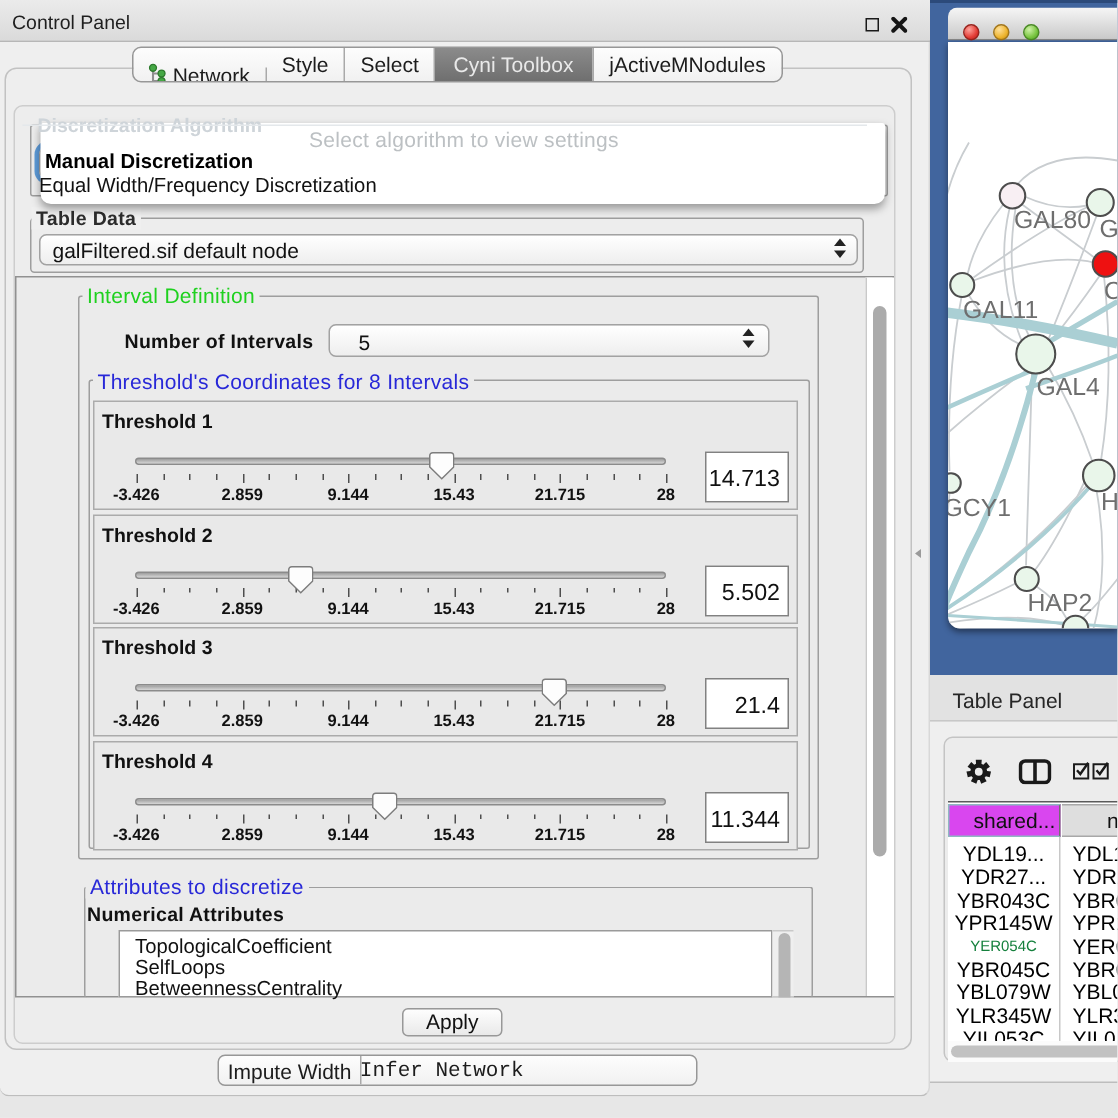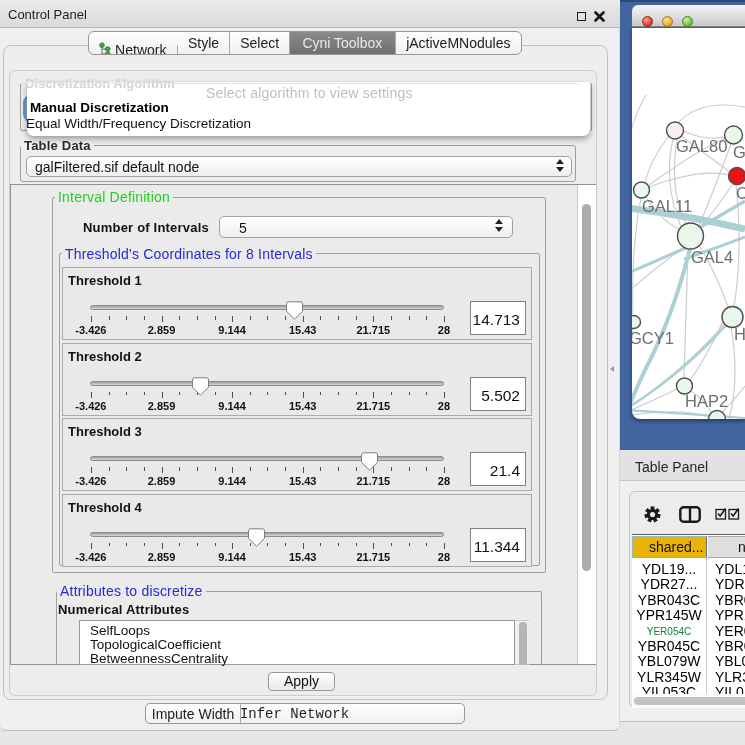--- a/index.html
+++ b/index.html
@@ -308,22 +308,22 @@
 <svg class="thumb" style="left:185.3px; top:33px;" viewBox="0 0 17 19">
       <path d="M2.5,0.8 h12 a2,2 0 0 1 2,2 v7.5 L8.5,18.2 L0.5,10.3 v-7.5 a2,2 0 0 1 2,-2 z" fill="#fdfdfd" stroke="#7d7d7d" stroke-width="1"></path>
     </svg>
 <div class="valbox">11.344</div>
 </div>
 
 <div class="grp" style="left:56px; top:591px; width:486px; height:74px; border-bottom:none;"></div>
 <div class="grptitle" style="left:57px; top:583px; color:#2828d8;">Attributes to discretize</div>
 <div class="grptitle" style="left:55px; top:602px; font-weight:bold; font-size:13px; color:#111; background:transparent;">Numerical Attributes</div>
 <div id="attrlist" style="left:79px; top:620px; width:436px; height:45px;">
+  <div>TopologicalCoefficient</div>
   <div>SelfLoops</div>
-  <div>TopologicalCoefficient</div>
   <div>BetweennessCentrality</div>
 </div>
 <div class="abs" style="left:515px; top:620px; width:14px; height:45px; background:#efefef; border-top:1px solid #c9c9c9; border-bottom:1px solid #c9c9c9;"></div>
 <div class="abs" style="left:518.5px; top:622px; width:8.5px; height:43px; background:#b5b5b5; border-radius:5px 5px 0 0;"></div>
 
 <div class="abs" id="applybtn">Apply</div>
 
 <div class="seg" style="left:145px; top:703px; width:320px; height:21px; border-radius:5px;">
   <div style="width:95px;">Impute Width</div>
   <div style="width:107px;font-family:Liberation Mono, monospace;">Infer Network</div>
@@ -425,21 +425,21 @@
   </svg>
 <svg class="abs" style="left:715px; top:507px;" width="13" height="13" viewBox="0 0 13 13">
 <rect x="1" y="2.5" width="9.5" height="9.5" fill="none" stroke="#1a1a1a" stroke-width="1.3"></rect>
 <path d="M3,6.5 L5.2,9 L10.5,1.5" fill="none" stroke="#1a1a1a" stroke-width="1.6"></path>
   </svg>
 <svg class="abs" style="left:728px; top:507px;" width="13" height="13" viewBox="0 0 13 13">
 <rect x="1" y="2.5" width="9.5" height="9.5" fill="none" stroke="#1a1a1a" stroke-width="1.3"></rect>
 <path d="M3,6.5 L5.2,9 L10.5,1.5" fill="none" stroke="#1a1a1a" stroke-width="1.6"></path>
   </svg>
 <div class="abs" style="left:632px; top:533.5px; width:113px; height:160px; background:#fff; overflow:hidden; border-top:1.5px solid #5a5a5a;">
-<div style="position:absolute; left:0; top:1px; width:74.5px; height:22px; background:#eab308; border:1px solid #8fb7c2; border-right:1.5px solid #707070; font-size:14px; color:#111; text-align:center; line-height:21px; padding-left:14px;">shared...</div>
+<div style="position:absolute; left:0; top:1px; width:74.5px; height:22px; background:#d946ef; border:1px solid #8fb7c2; border-right:1.5px solid #707070; font-size:14px; color:#111; text-align:center; line-height:21px; padding-left:14px;">shared...</div>
 <div style="position:absolute; left:76px; top:1px; width:37px; height:22px; background:#dedede; border-top:1px solid #a8a8a8; border-bottom:1px solid #a8a8a8; font-size:14px; color:#111; padding-left:30px; line-height:21px;">na</div>
 <div style="position:absolute; left:74px; top:23px; width:1px; height:140px; background:#c8c8c8;"></div>
 <div style="position:absolute; left:0; top:23.5px; width:74px; height:15.4px; font-size:14px; color:#000; text-align:center; line-height:23px;">YDL19...</div>
 <div style="position:absolute; left:83px; top:23.5px; font-size:14px; color:#000; line-height:23px; white-space:nowrap;">YDL1</div>
 <div style="position:absolute; left:0; top:38.9px; width:74px; height:15.4px; font-size:14px; color:#000; text-align:center; line-height:23px;">YDR27...</div>
 <div style="position:absolute; left:83px; top:38.9px; font-size:14px; color:#000; line-height:23px; white-space:nowrap;">YDR2</div>
 <div style="position:absolute; left:0; top:54.3px; width:74px; height:15.4px; font-size:14px; color:#000; text-align:center; line-height:23px;">YBR043C</div>
 <div style="position:absolute; left:83px; top:54.3px; font-size:14px; color:#000; line-height:23px; white-space:nowrap;">YBR0</div>
 <div style="position:absolute; left:0; top:69.7px; width:74px; height:15.4px; font-size:14px; color:#000; text-align:center; line-height:23px;">YPR145W</div>
 <div style="position:absolute; left:83px; top:69.7px; font-size:14px; color:#000; line-height:23px; white-space:nowrap;">YPR1</div>

